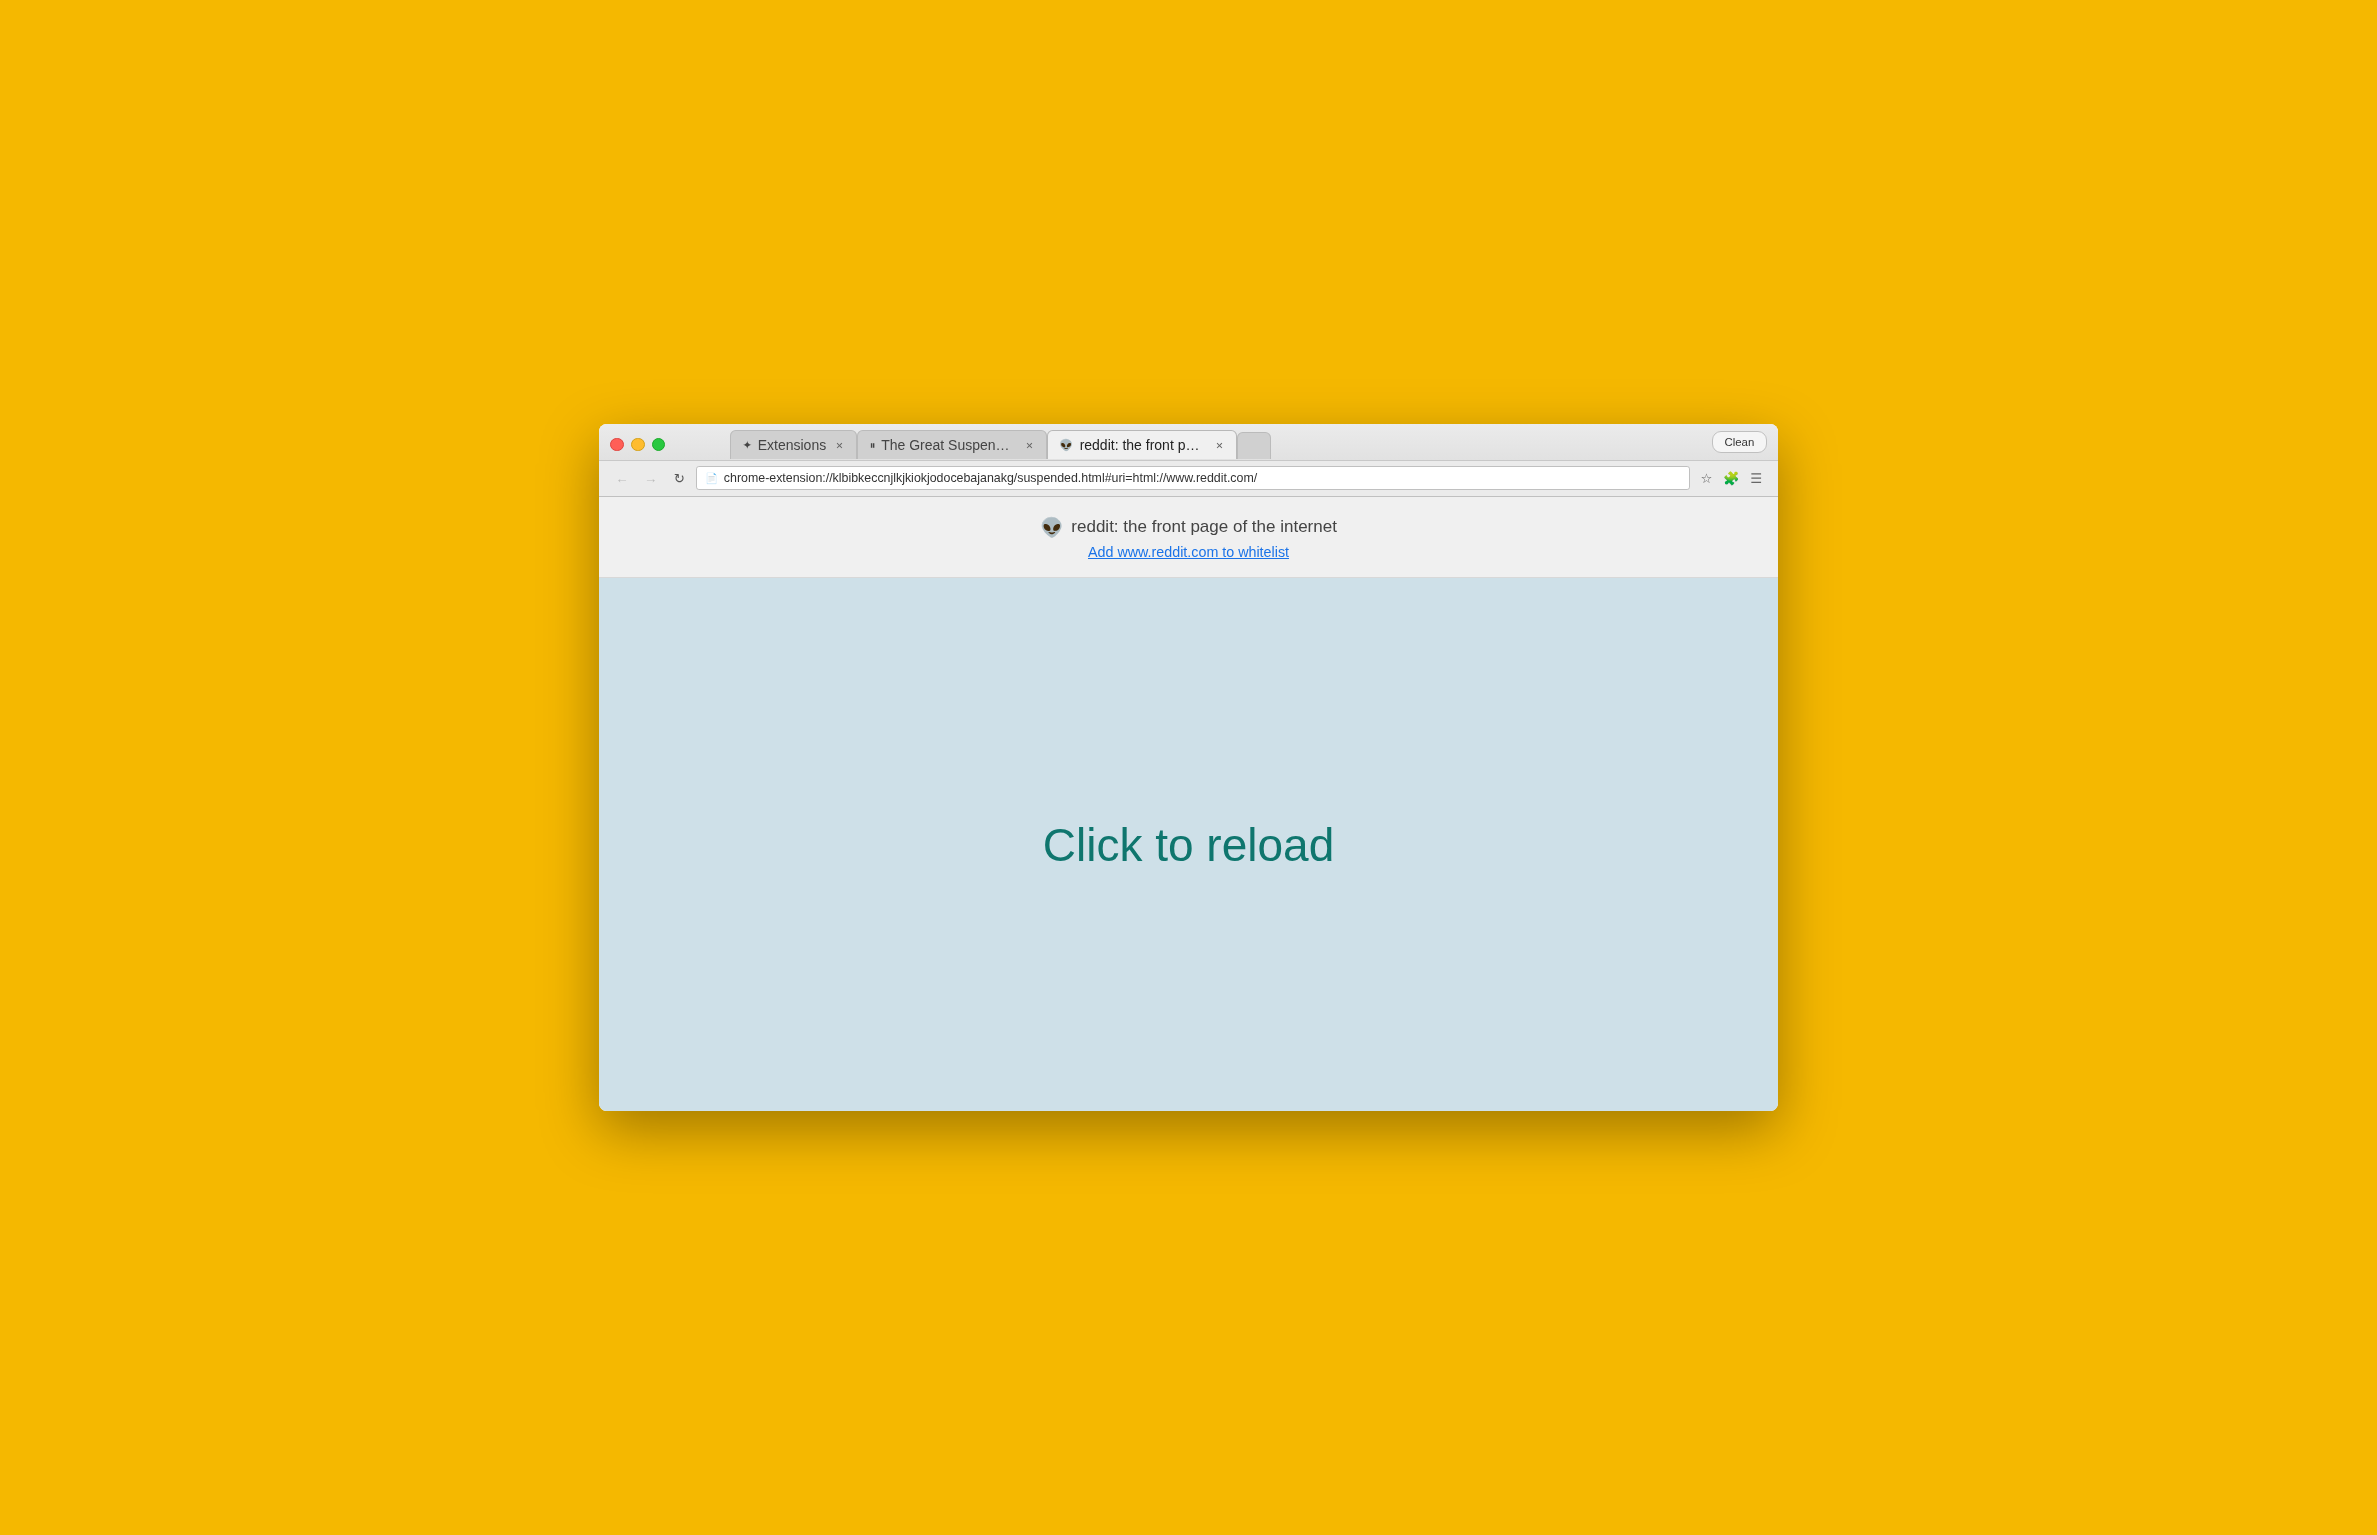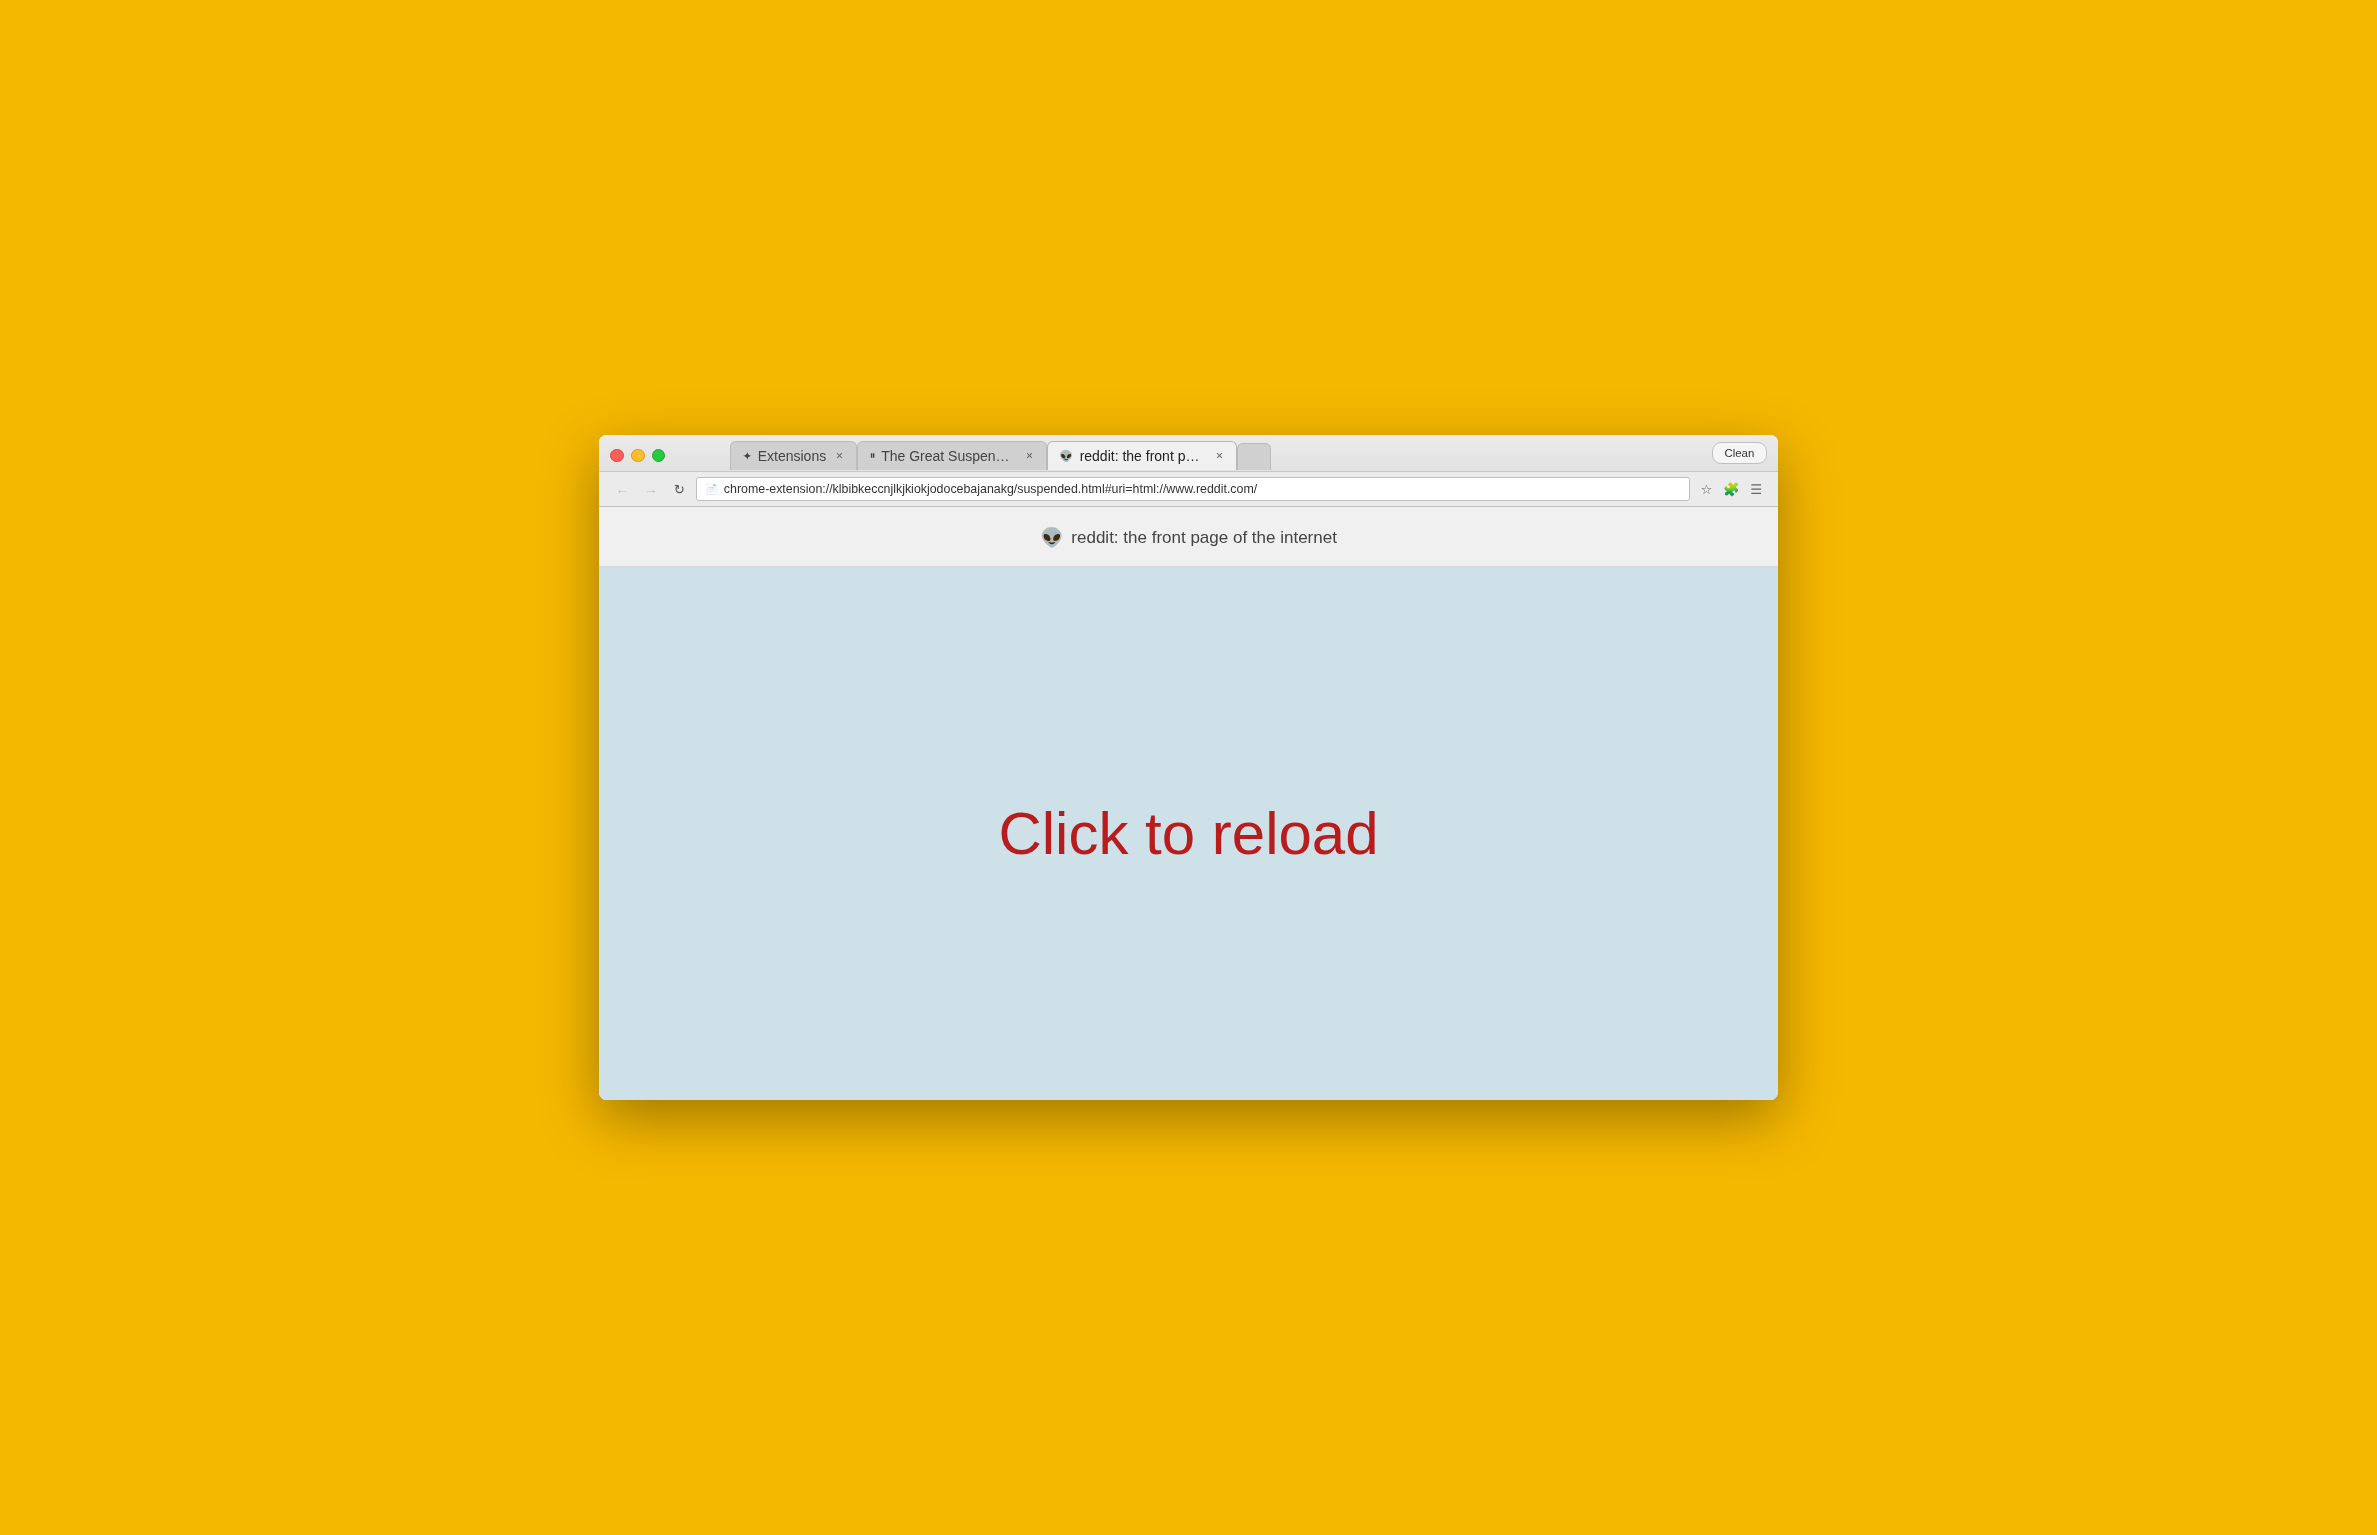--- a/index.html
+++ b/index.html
@@ -255,23 +255,23 @@
     }
 
     .suspended-title {
       font-size: 65px;
       font-weight: 700;
       color: #1a5068;
       letter-spacing: -1px;
     }
 
     .suspended-subtitle {
-      font-size: 60px;
+      font-size: 46px;
       font-weight: 500;
-      color: #b91c1c;
+      color: #0f766e;
     }
   </style>
 </head>
 <body>
 
 <div class="desktop">
   <div class="browser-window">
 
     <div class="title-bar">
       <div class="title-bar-content">
@@ -329,20 +329,21 @@
           <div class="icon-btn">☰</div>
         </div>
       </div>
     </div>
 
     <div class="suspended-header">
       <div class="suspended-header-title">
         <span class="reddit-icon">👽</span>
         <span>reddit: the front page of the internet</span>
       </div>
+      <a class="whitelist-link">Add www.reddit.com to whitelist</a>
     </div>
 
     <div class="suspended-content">
       <h2 class="suspended-subtitle">Click to reload</h2>
     </div>
 
   </div>
 </div>
 
 

